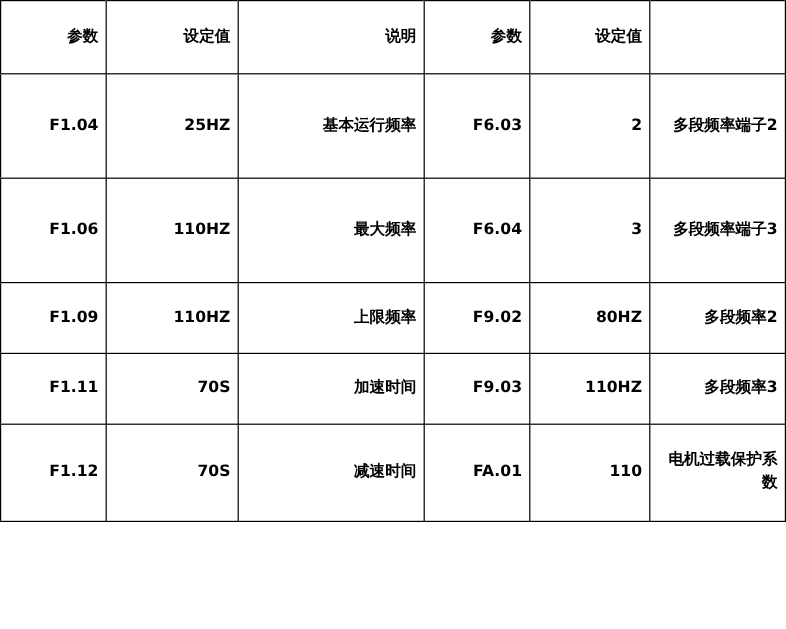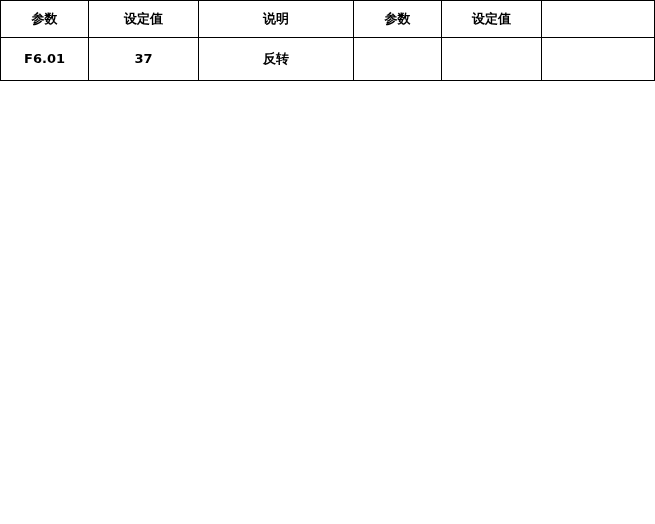--- a/index.html
+++ b/index.html
@@ -25,26 +25,26 @@
   .param-table col.c0 { width: 88px; }
   .param-table col.c1 { width: 110px; }
   .param-table col.c2 { width: 155px; }
   .param-table col.c3 { width: 88px; }
   .param-table col.c4 { width: 100px; }
   .param-table col.c5 { width: 113px; }
 
   .param-table td, .param-table th {
     border-right: 1px solid #000;
     border-bottom: 1px solid #000;
-    text-align: center;
+    text-align: right;
     vertical-align: middle;
     font-size: 13px;
     font-weight: bold;
     line-height: 1.45;
-    padding: 3px 6px;
+    padding: 15px 6px;
     word-break: break-all;
     margin-top: 41px;
   }
   .param-table thead th {
     height: 30px;
     font-size: 13px;
   }
   .row-h1 td { height: 56px; }
   .row-h2 td { height: 56px; }
   .row-h3 td { height: 56px; }
@@ -72,22 +72,54 @@
     <tr>
       <th>参数</th>
       <th>设定值</th>
       <th>说明</th>
       <th>参数</th>
       <th>设定值</th>
       <th></th>
     </tr>
   </thead>
   <tbody>
-    <tr class="row-h9">
-      <td>F6.01</td>
-      <td>37</td>
-      <td>反转</td>
-      <td class="empty"></td>
-      <td class="empty"></td>
-      <td class="empty"></td>
+    <tr class="row-h2">
+      <td>F1.04</td>
+      <td>25HZ</td>
+      <td>基本运行频率</td>
+      <td>F6.03</td>
+      <td>2</td>
+      <td>多段频率端子2</td>
+    </tr>
+    <tr class="row-h3">
+      <td>F1.06</td>
+      <td>110HZ</td>
+      <td>最大频率</td>
+      <td>F6.04</td>
+      <td>3</td>
+      <td>多段频率端子3</td>
+    </tr>
+    <tr class="row-h5">
+      <td>F1.09</td>
+      <td>110HZ</td>
+      <td>上限频率</td>
+      <td>F9.02</td>
+      <td>80HZ</td>
+      <td>多段频率2</td>
+    </tr>
+    <tr class="row-h6">
+      <td>F1.11</td>
+      <td>70S</td>
+      <td>加速时间</td>
+      <td>F9.03</td>
+      <td>110HZ</td>
+      <td>多段频率3</td>
+    </tr>
+    <tr class="row-h7">
+      <td>F1.12</td>
+      <td>70S</td>
+      <td>减速时间</td>
+      <td>FA.01</td>
+      <td>110</td>
+      <td>电机过载保护系数</td>
     </tr>
   </tbody>
 </table>
 
 </body></html>

